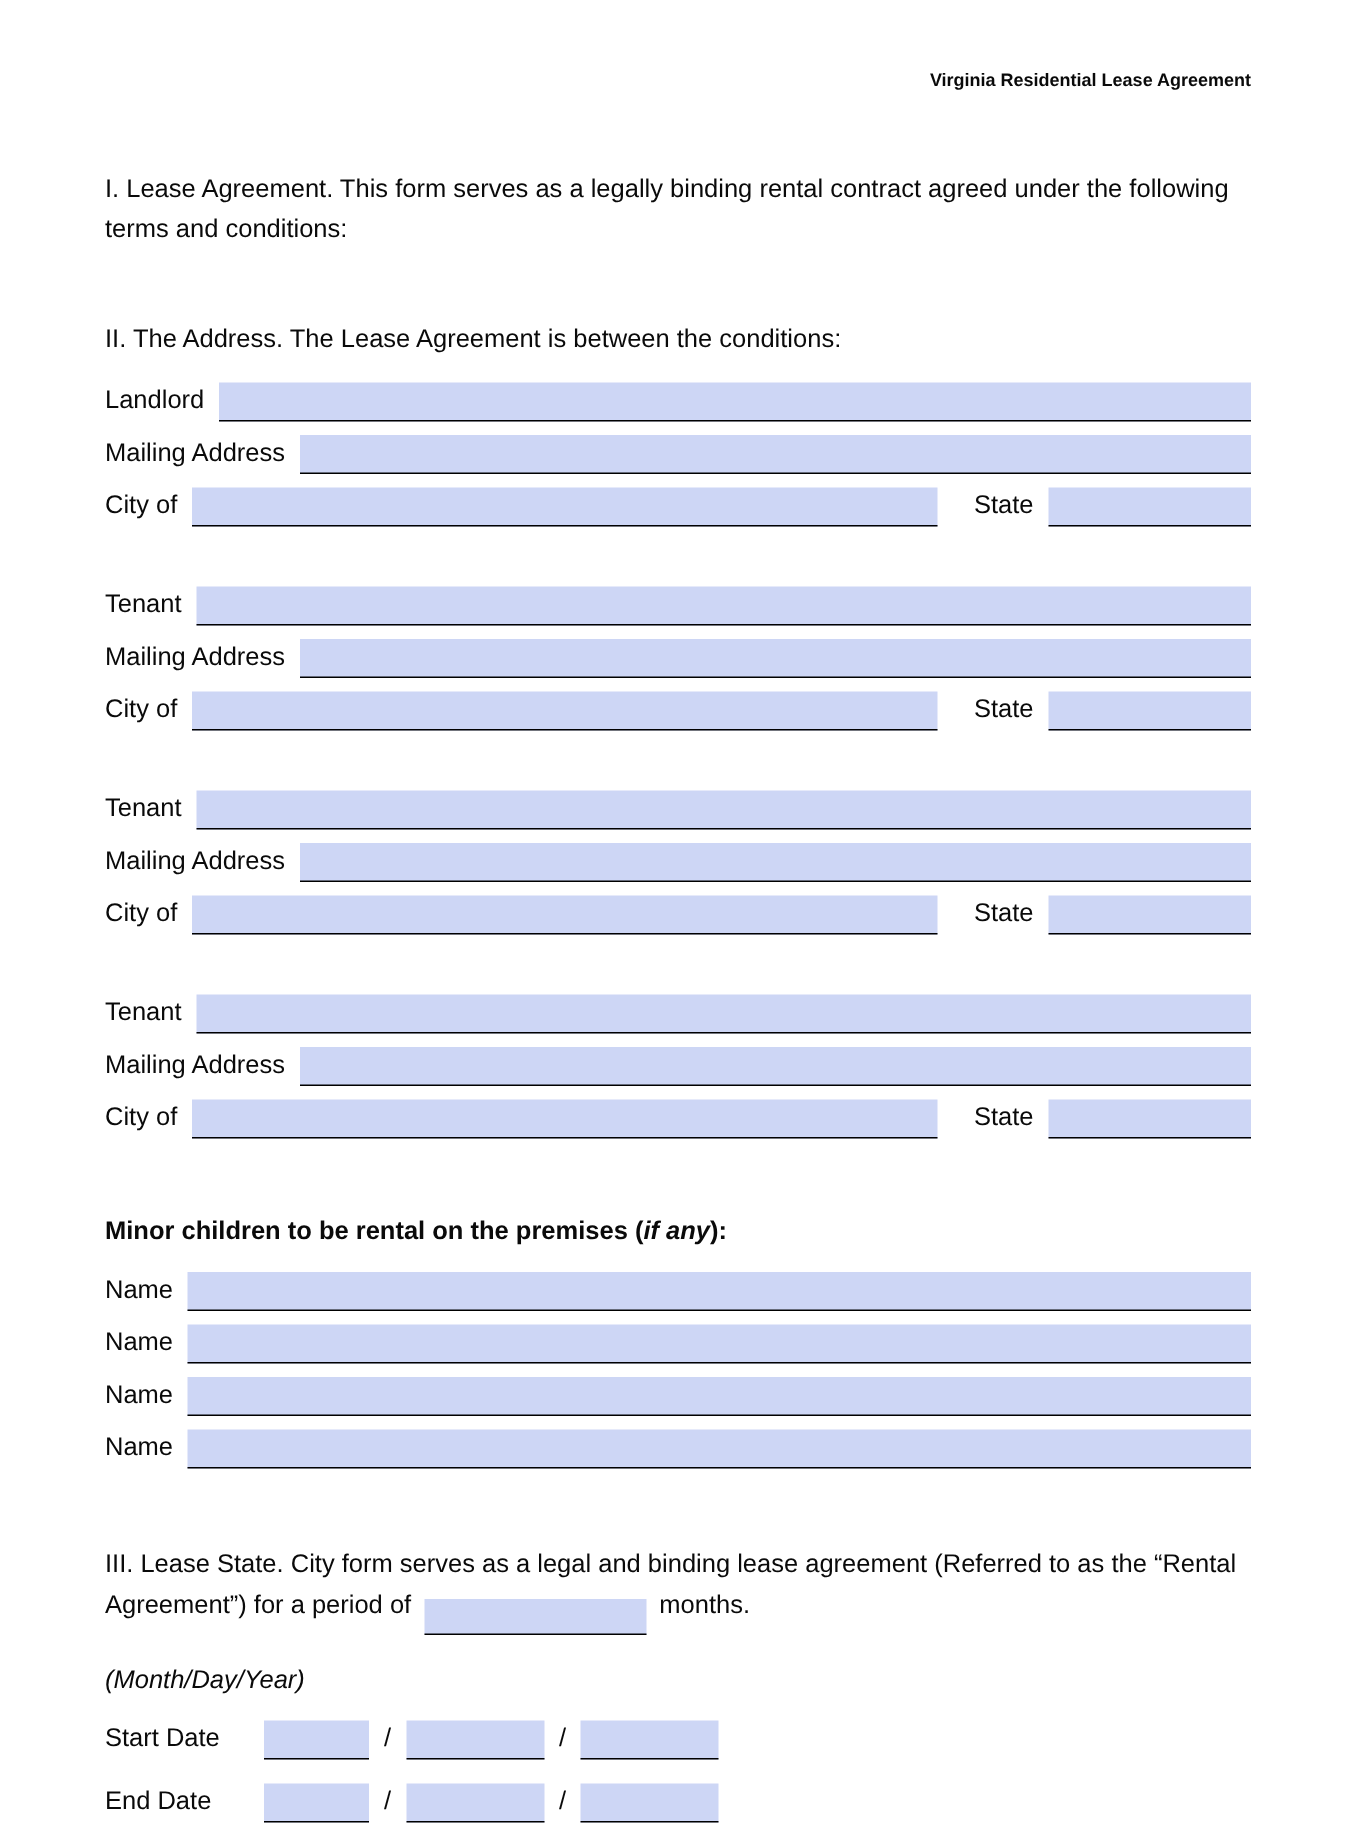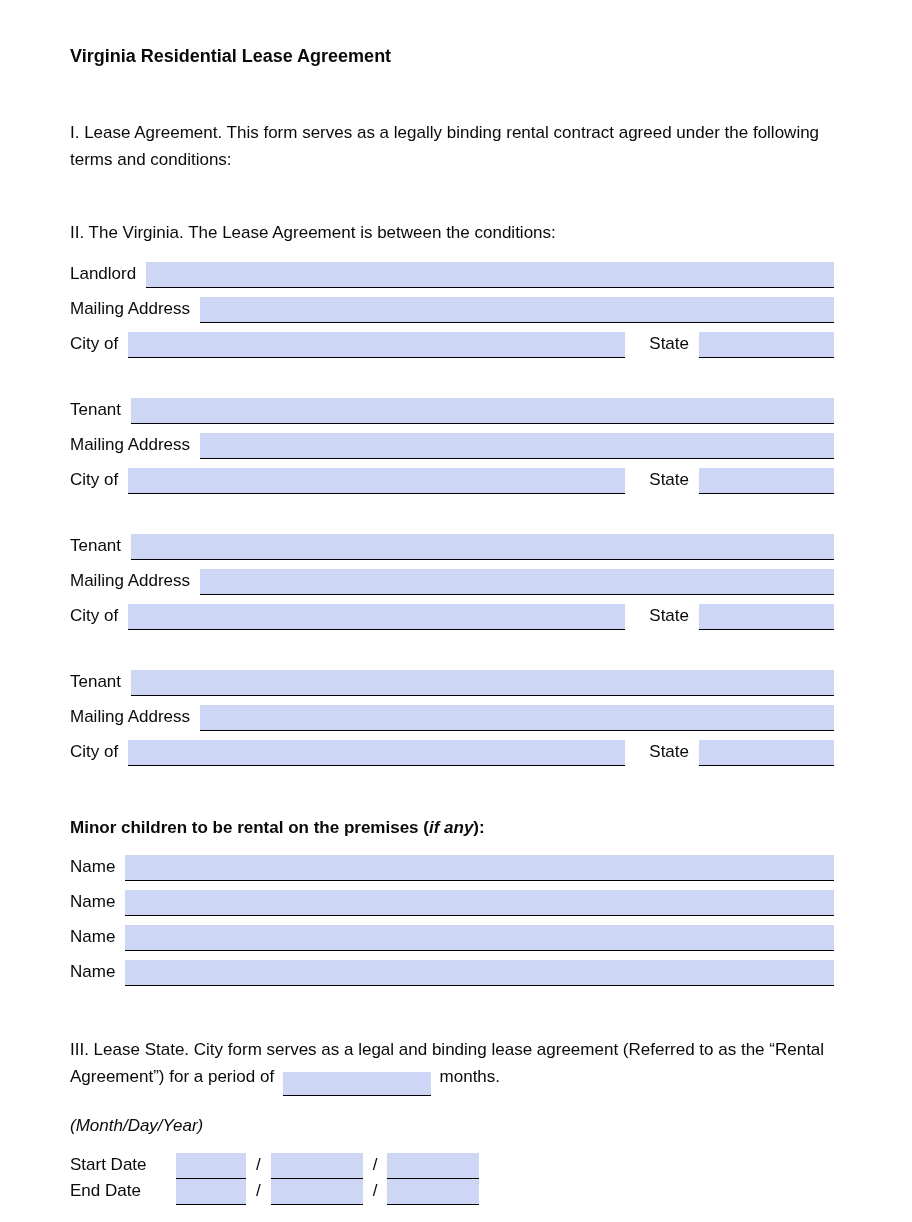--- a/index.html
+++ b/index.html
@@ -9,23 +9,23 @@
     font-family: "Liberation Sans", sans-serif;
     color: #0a0a0a;
   }
   .page {
     width: 912px;
     min-height: 1222px;
     padding: 40px 78px 30px 70px;
     background: #ffffff;
   }
   .doc-title {
-    text-align: left;
+    text-align: right;
     font-weight: bold;
-    font-size: 18px;
+    font-size: 12px;
     margin-top: 6px;
   }
   .para {
     font-size: 17px;
     line-height: 27px;
   }
   .sec1 { margin-top: 52px; }
   .sec2 { margin-top: 46px; }
   .sec3 { margin-top: 50px; }
   .bold { font-weight: normal; }
@@ -65,40 +65,40 @@
 
   .inline-field {
     display: inline-block;
     width: 148px;
     height: 24px;
     vertical-align: -6px;
     margin: 0 4px;
   }
   .date-note { margin-top: 16px; }
   .date-row.start { margin-top: 14px; }
-  .date-row.end { margin-top: 0; }
+  .date-row.end { margin-top: 16px; }
   .date-label { width: 96px; flex: 0 0 auto; }
   .slash { font-size: 17px; padding-bottom: 2px; }
   .date-f1 { flex: 0 0 auto; width: 70px; }
   .date-f2, .date-f3 { flex: 0 0 auto; width: 92px; }
 </style>
 </head>
 <body>
 
 <div class="page">
 
   <div class="doc-title">Virginia Residential Lease Agreement</div>
 
   <div class="para sec1">
     <span class="bold">I. Lease Agreement.</span>
     <span>This form serves as a legally binding rental contract agreed under the following terms and conditions:</span>
   </div>
 
   <div class="para sec2">
-    <span class="bold">II. The Virginia.</span>
+    <span class="bold">II. The Address.</span>
     <span>The Lease Agreement is between the conditions:</span>
   </div>
 
   <div class="party-block first">
     <div class="row">
       <span class="label">Landlord</span>
       <input type="text" class="field grow" style="">
     </div>
     <div class="row">
       <span class="label">Mailing Address</span>

